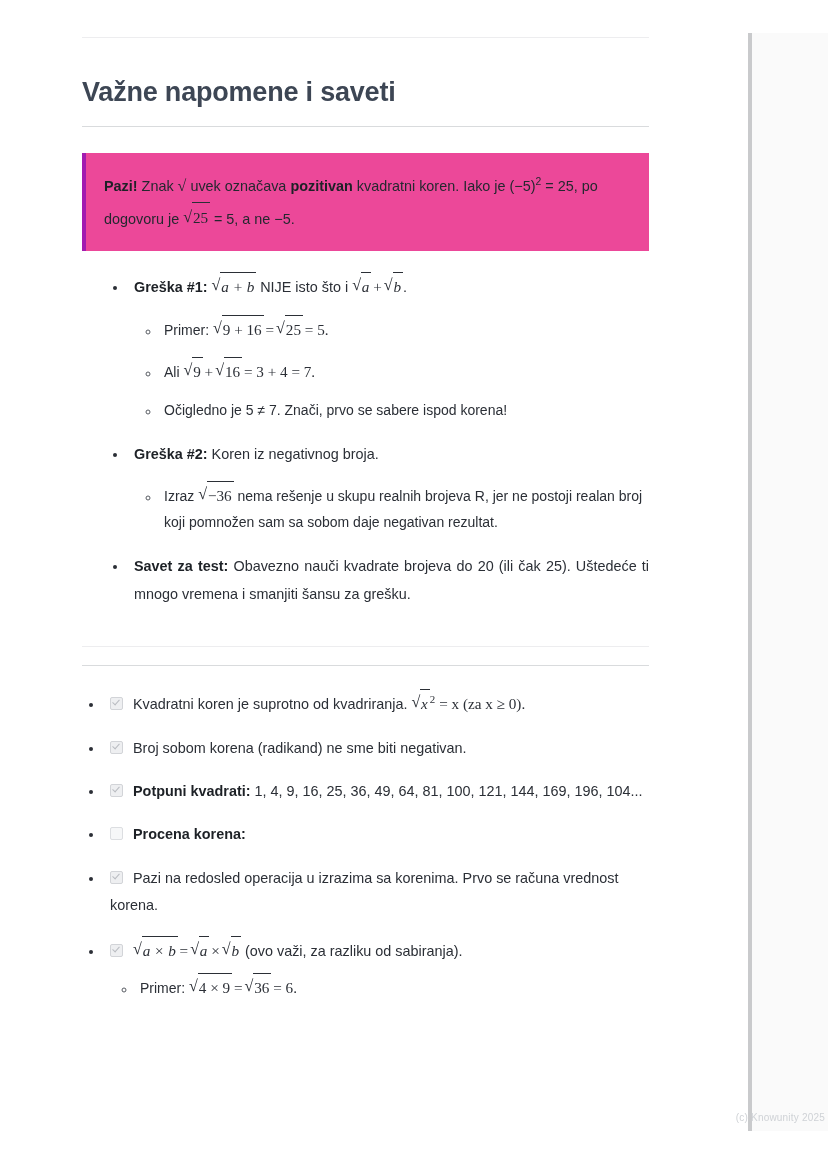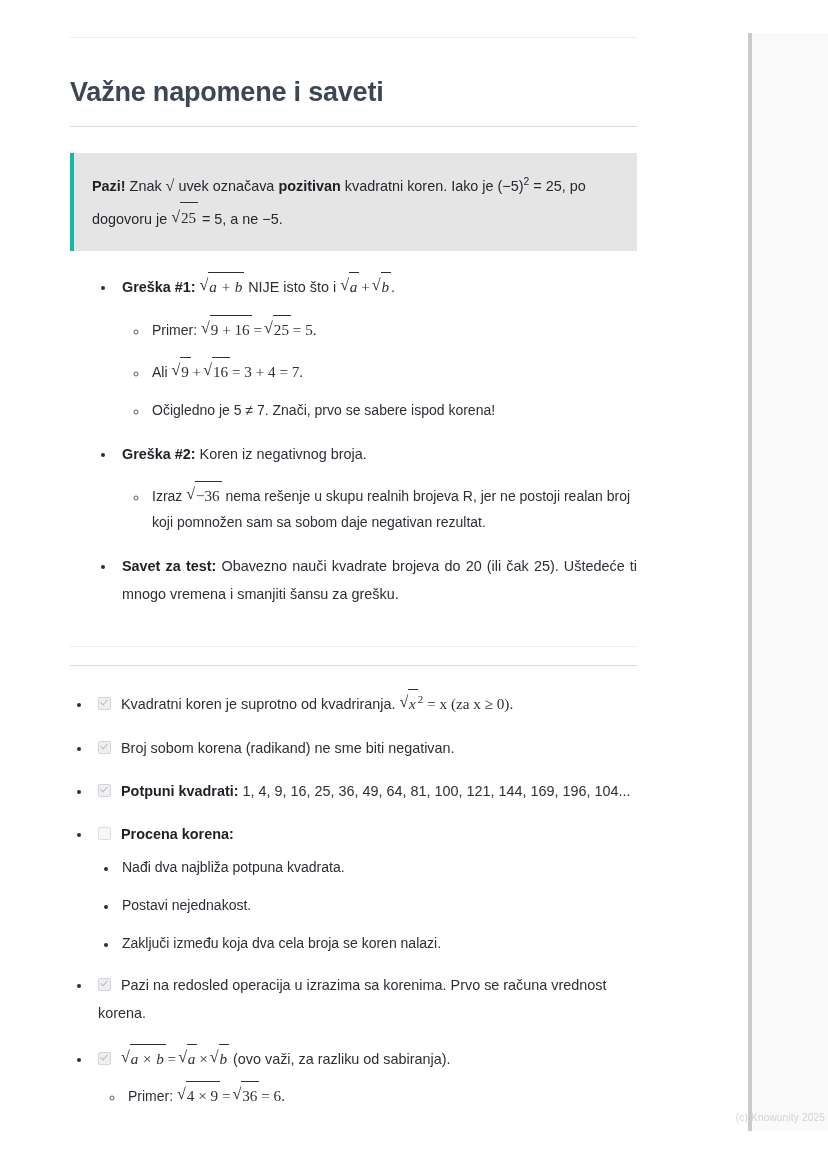--- a/index.html
+++ b/index.html
@@ -14,21 +14,21 @@
     position: relative;
     overflow: hidden;
     font-family: "Liberation Sans", sans-serif;
     color: #2b2f36;
     -webkit-font-smoothing: antialiased;
   }
 
   
   .page {
     position: absolute;
-    left: 0; top: 0;
+    left: 12px; top: 0;
     width: 748px;
     height: 1098px;
     box-sizing: border-box;
     background: #ffffff;
   }
   .content {
     position: absolute;
     left: 70px;
     top: 0;
     width: 567px;
@@ -77,22 +77,22 @@
     font-weight: bold;
     color: #3d4654;
     letter-spacing: -0.2px;
     margin: 38px 0 0 0;
     font-stretch: condensed;
   }
 
   
   .callout {
     margin-top: 26px;
-    background: #e5e5e5;
-    border-left: 4px solid #14b8a6;
+    background: #ec4899;
+    border-left: 4px solid #a21caf;
     padding: 17px 20px 18px 18px;
     box-sizing: border-box;
   }
   .callout p {
     margin: 0;
     font-size: 14.4px;
     line-height: 1.95;
     color: #24282f;
   }
 
@@ -319,25 +319,20 @@
         <span class="cbox checked"></span><span>Broj sobom korena (radikand) ne sme biti negativan.</span>
       </li>
 
       <li>
         <span class="cbox checked"></span><strong>Potpuni kvadrati:</strong>
         <span>1, 4, 9, 16, 25, 36, 49, 64, 81, 100, 121, 144, 169, 196, 104...</span>
       </li>
 
       <li>
         <span class="cbox unchecked"></span><strong>Procena korena:</strong>
-        <ul class="plain-sub">
-          <li>Nađi dva najbliža potpuna kvadrata.</li>
-          <li>Postavi nejednakost.</li>
-          <li>Zaključi između koja dva cela broja se koren nalazi.</li>
-        </ul>
       </li>
 
       <li>
         <span class="cbox checked"></span><span>Pazi na redosled operacija u izrazima sa korenima. Prvo se računa vrednost korena.</span>
       </li>
 
       <li>
         <span class="cbox checked"></span><span class="math"><span class="rad"><span class="bar">a × b</span></span><span class="op">=</span><span class="rad"><span class="bar">a</span></span><span class="op">×</span><span class="rad"><span class="bar">b</span></span></span>
         <span>(ovo važi, za razliku od sabiranja).</span>
 

